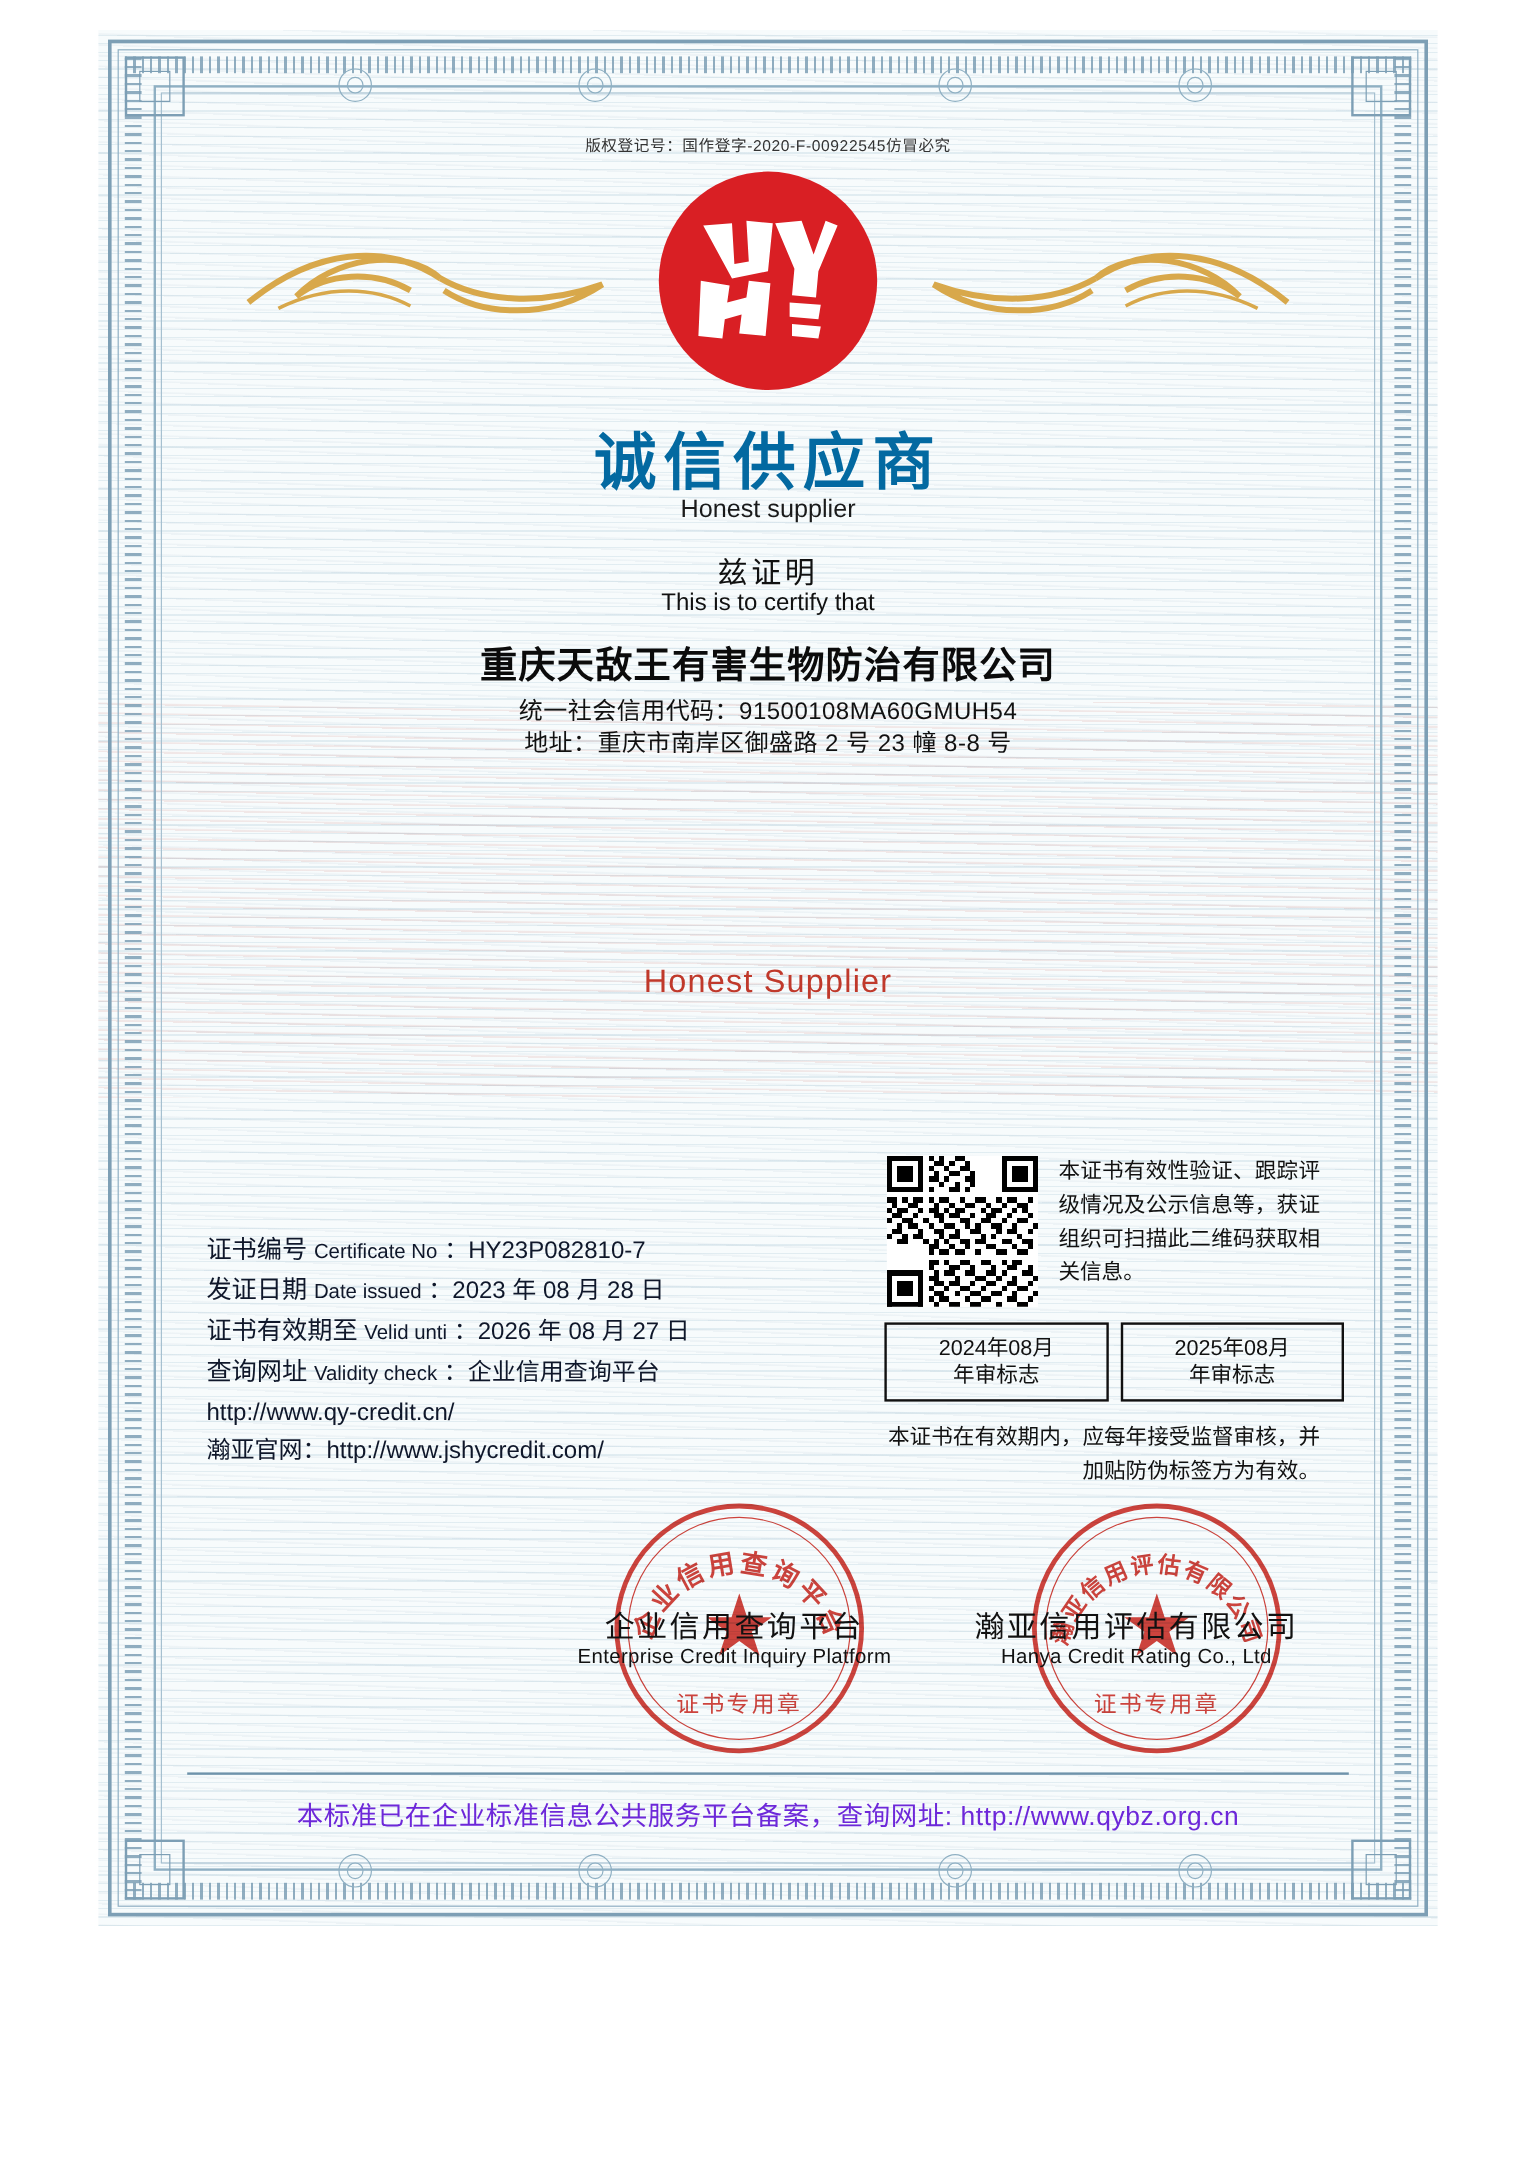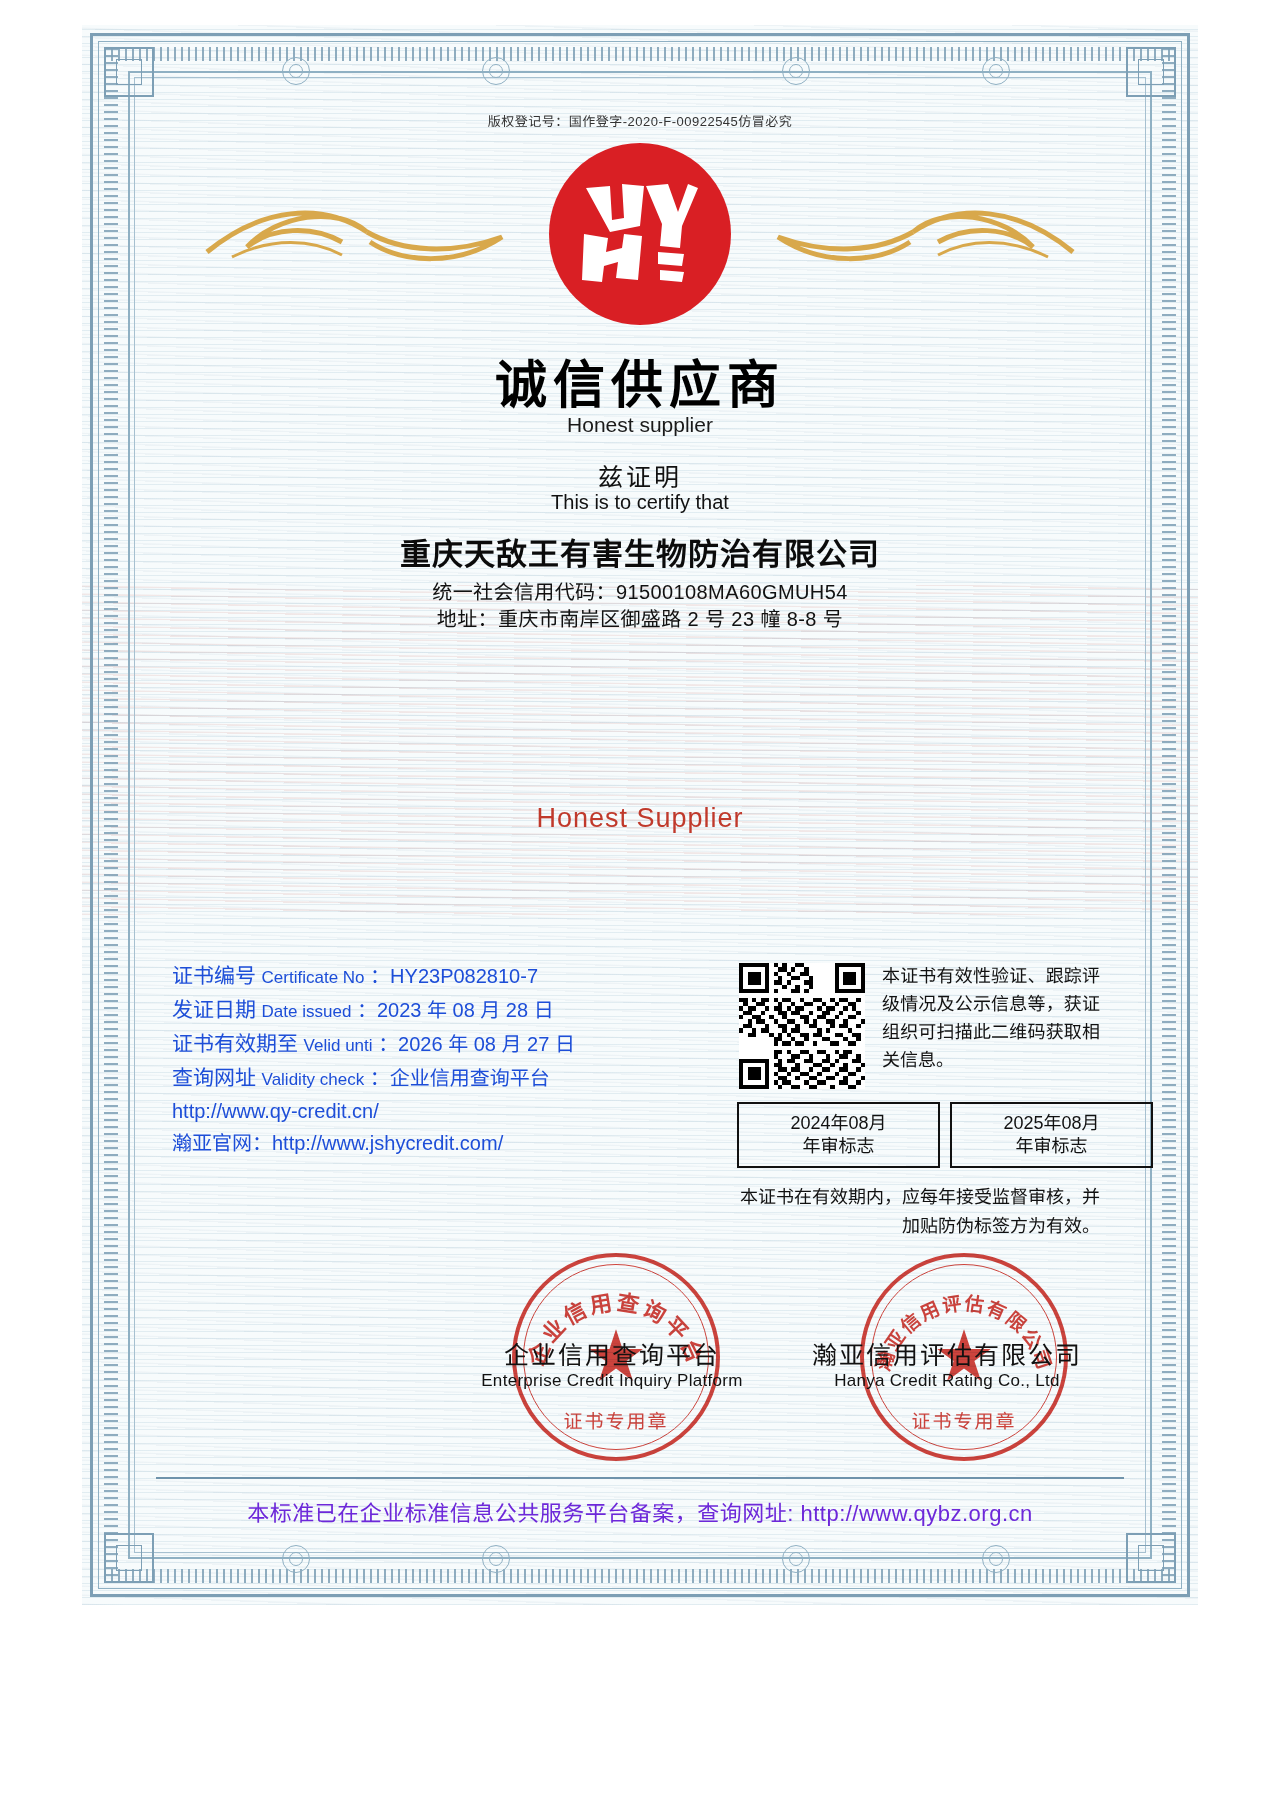--- a/index.html
+++ b/index.html
@@ -119,21 +119,21 @@
     background:#d91f24;
     display:flex;align-items:center;justify-content:center;
     z-index:4;
   }
   .logo-mark{
     position:relative;width:120px;height:104px;
   }
   
   .t-main{
     position:absolute;top:318px;left:0;right:0;text-align:center;
-    font-size:52px;font-weight:bold;color:#000000;letter-spacing:6px;
+    font-size:52px;font-weight:bold;color:#0369a1;letter-spacing:6px;
   }
   .t-sub{
     position:absolute;top:388px;left:0;right:0;text-align:center;
     font-size:21px;color:#1a1a1a;
   }
   .t-zz{
     position:absolute;top:432px;left:0;right:0;text-align:center;
     font-size:25px;color:#111;letter-spacing:3px;
   }
   .t-zz-en{
@@ -156,39 +156,39 @@
     position:absolute;top:716px;left:0;right:0;text-align:center;
     font-size:46px;font-weight:bold;color:#c0392b;letter-spacing:3px;
     text-shadow:0 0 1px rgba(192,57,43,.4);
   }
   .award-en{
     position:absolute;top:778px;left:0;right:0;text-align:center;
     font-size:27px;color:#c0392b;letter-spacing:1px;
   }
   
   .details{
-    position:absolute;left:90px;top:934px;width:520px;
-    font-size:20px;color:#1d4ed8;line-height:1.62;
+    position:absolute;left:90px;top:1000px;width:520px;
+    font-size:20px;color:#0f172a;line-height:1.62;
   }
   .details .ln{white-space:nowrap;}
   .lbl-cn{font-size:21px;}
   .lbl-en{font-size:17px;}
   .url{font-size:20px;}
   
   .qr{
     position:absolute;left:657px;top:938px;width:126px;height:126px;
     background:#fff;
   }
   .qr svg{display:block;}
   .qr-note{
     position:absolute;left:800px;top:938px;width:218px;
     font-size:18px;color:#111;line-height:1.55;text-align:justify;
   }
   .stamps-row{
-    position:absolute;left:655px;top:1077px;width:416px;
+    position:absolute;left:655px;top:1077px;width:383px;
     display:flex;gap:10px;
   }
   .year-box{
     flex:1;border:2px solid #111;height:62px;
     display:flex;flex-direction:column;align-items:center;justify-content:center;
     font-size:18px;color:#111;line-height:1.3;
   }
   .note2{
     position:absolute;left:650px;top:1158px;width:368px;
     font-size:18px;color:#111;line-height:1.6;text-align:right;

